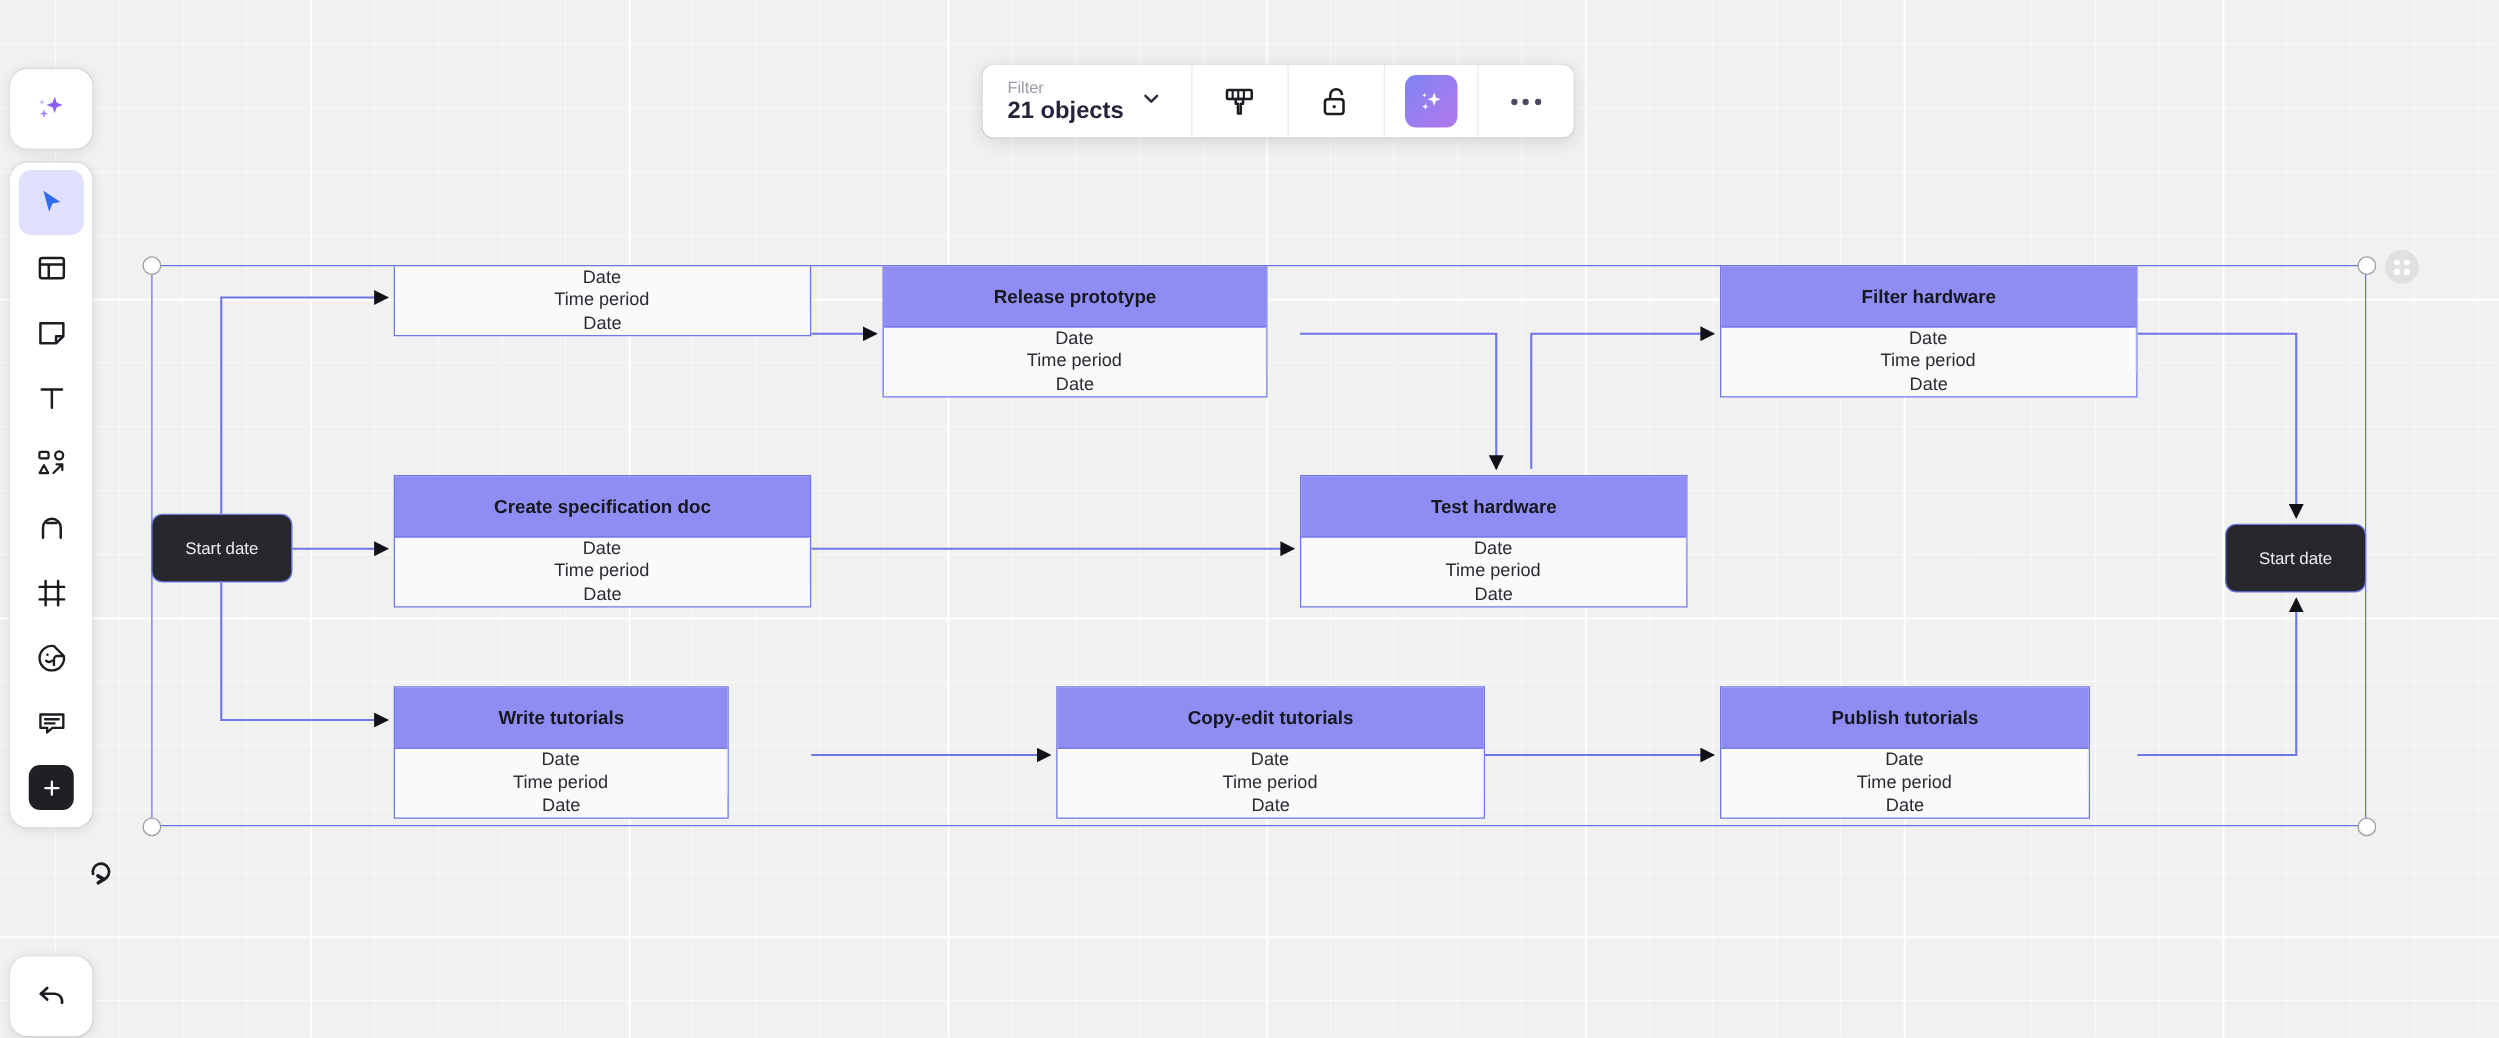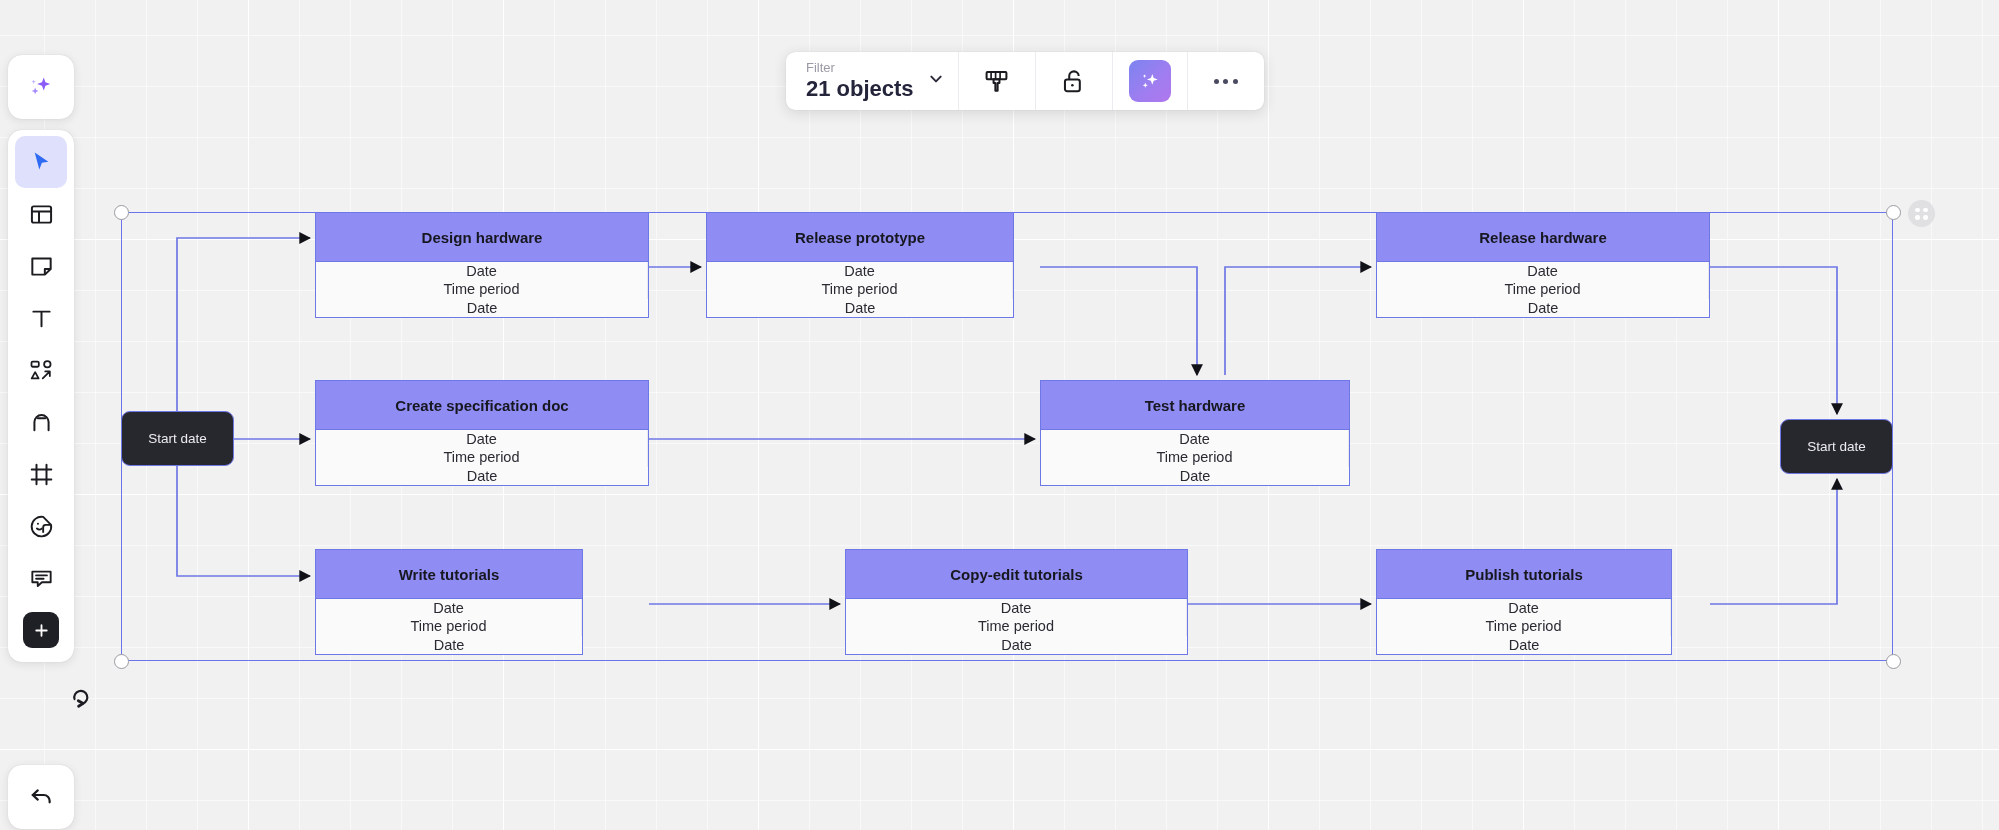--- a/index.html
+++ b/index.html
@@ -62,24 +62,24 @@
     box-shadow: 0 3px 14px rgba(30,30,40,0.13), 0 0 1px rgba(30,30,40,0.2);
     z-index: 50;
   }
   .tb-cell {
     display: flex; align-items: center; justify-content: center;
     padding: 0 16px;
     border-right: 1px solid #ececf0;
     cursor: pointer;
   }
   .tb-cell:last-child { border-right: none; }
-  #tb-filter { padding: 0 14px 0 20px; gap: 14px; }
+  #tb-filter { padding: 0 24px 0 20px; gap: 14px; }
   .filter-txt { display: flex; flex-direction: column; justify-content: center; line-height: 1.15; }
   .filter-label { font-size: 13px; color: #9a9aa6; }
-  .filter-value { font-size: 22px; color: #24243a; font-weight: 600; }
+  .filter-value { font-size: 19px; color: #24243a; font-weight: 600; }
   .chev { color: #2b2b3c; display: flex; align-items: flex-end; padding-bottom: 4px; }
   .icon-btn { width: 44px; height: 44px; display: flex; align-items: center; justify-content: center; border-radius: 8px; color: #1b1b20; }
   #ai-square {
     width: 42px; height: 42px; border-radius: 9px;
     background: linear-gradient(135deg, #7b84f0 0%, #9b7ef0 50%, #b077ee 100%);
     display: flex; align-items: center; justify-content: center;
     color: #ffffff;
   }
   .dots { display: flex; gap: 4.5px; }
   .dots i { width: 5px; height: 5px; border-radius: 50%; background: #4a4a60; display: block; }
@@ -209,37 +209,36 @@
 
 <div id="rot-handle">
   <svg width="26" height="26" viewBox="0 0 24 24" fill="none" stroke="#1c1c22" stroke-width="2" stroke-linecap="round">
     <path d="M6 13 A6 6 0 1 1 14 17"></path>
     <path d="M14 17 L9.5 14.5 M14 17 L9.8 19.6" stroke-width="2.6"></path>
   </svg>
 </div>
 
 <div id="cards-host">
     <div class="card" style="left: 315px; top: 212px; width: 334px;">
-      <div class="card-head">Design hardware</div>
       <div class="card-body">
         <div class="cell">Date</div>
         <div class="cell">Time period</div>
         <div class="cell">Date</div>
       </div>
     </div>
     <div class="card" style="left: 706px; top: 212px; width: 308px;">
       <div class="card-head">Release prototype</div>
       <div class="card-body">
         <div class="cell">Date</div>
         <div class="cell">Time period</div>
         <div class="cell">Date</div>
       </div>
     </div>
     <div class="card" style="left: 1376px; top: 212px; width: 334px;">
-      <div class="card-head">Release hardware</div>
+      <div class="card-head">Filter hardware</div>
       <div class="card-body">
         <div class="cell">Date</div>
         <div class="cell">Time period</div>
         <div class="cell">Date</div>
       </div>
     </div>
     <div class="card" style="left: 315px; top: 380px; width: 334px;">
       <div class="card-head">Create specification doc</div>
       <div class="card-body">
         <div class="cell">Date</div>

